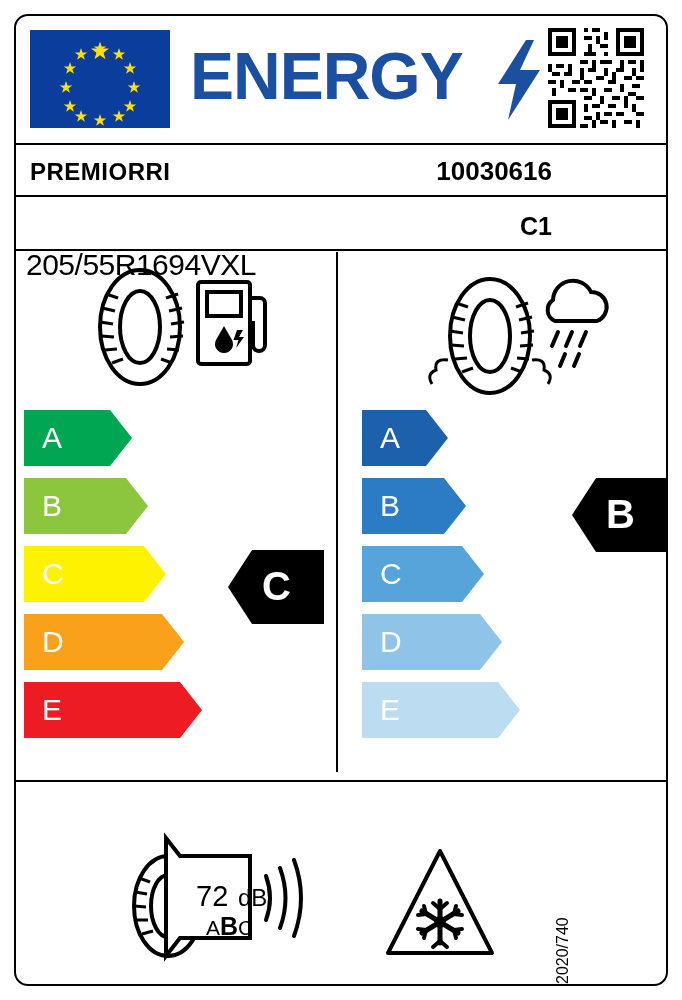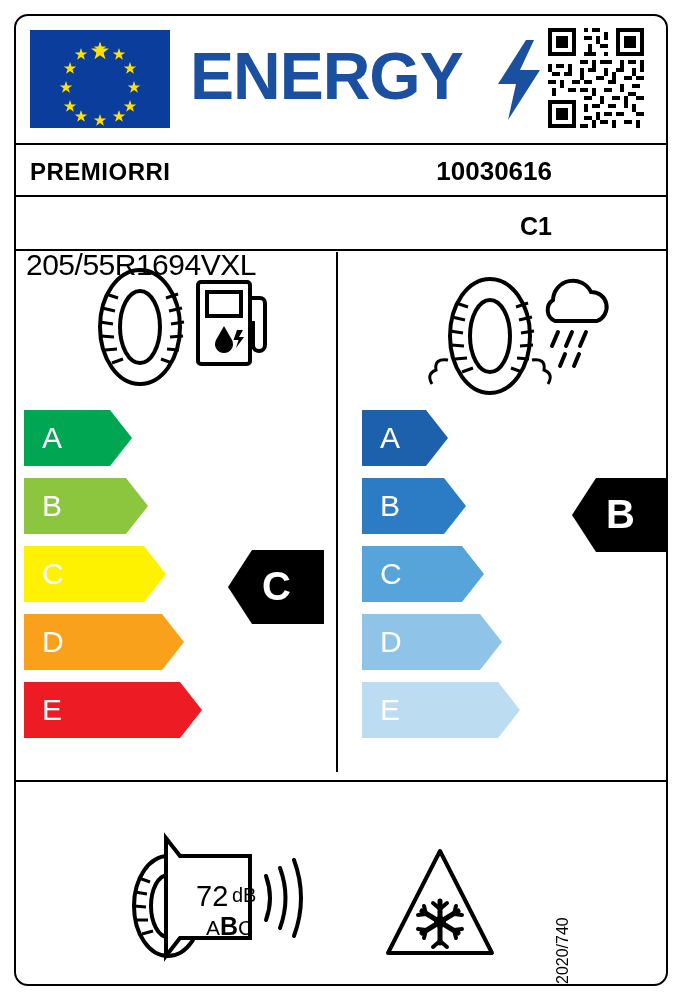--- a/index.html
+++ b/index.html
@@ -30,21 +30,21 @@
   .bar{position:relative;height:56px;margin-bottom:12px;display:flex;align-items:center;}
   .bar .shape{position:absolute;left:0;top:0;height:56px;}
   .bar .ltr{position:relative;z-index:2;margin-left:18px;font-size:30px;color:#fff;font-weight:normal;font-family:"Liberation Sans",sans-serif;}
 
   .arrow-black{position:absolute;width:96px;height:74px;}
   .arrow-black .txt{position:absolute;left:34px;top:14px;color:#fff;font-size:40px;font-weight:bold;}
 
   
   .noise-wrap{position:absolute;left:120px;top:830px;width:240px;height:130px;}
   .db-text{position:absolute;left:196px;top:880px;font-size:29px;font-weight:normal;}
-  .db-unit{position:absolute;left:232px;top:884px;font-size:20px;font-weight:normal;}
+  .db-unit{position:absolute;left:238px;top:884px;font-size:24px;font-weight:normal;}
   .abc{position:absolute;left:206px;top:912px;font-size:21px;}
   .abc b{font-size:25px;}
   .snow{position:absolute;left:380px;top:845px;width:120px;height:115px;}
   .date-wrap{position:absolute;right:24px;top:880px;width:20px;height:110px;}
   .date-wrap span{display:block;transform:rotate(-90deg);transform-origin:left top;position:absolute;left:16px;top:104px;font-size:16px;white-space:nowrap;}
 </style>
 </head>
 <body>
 
 <div class="label">

